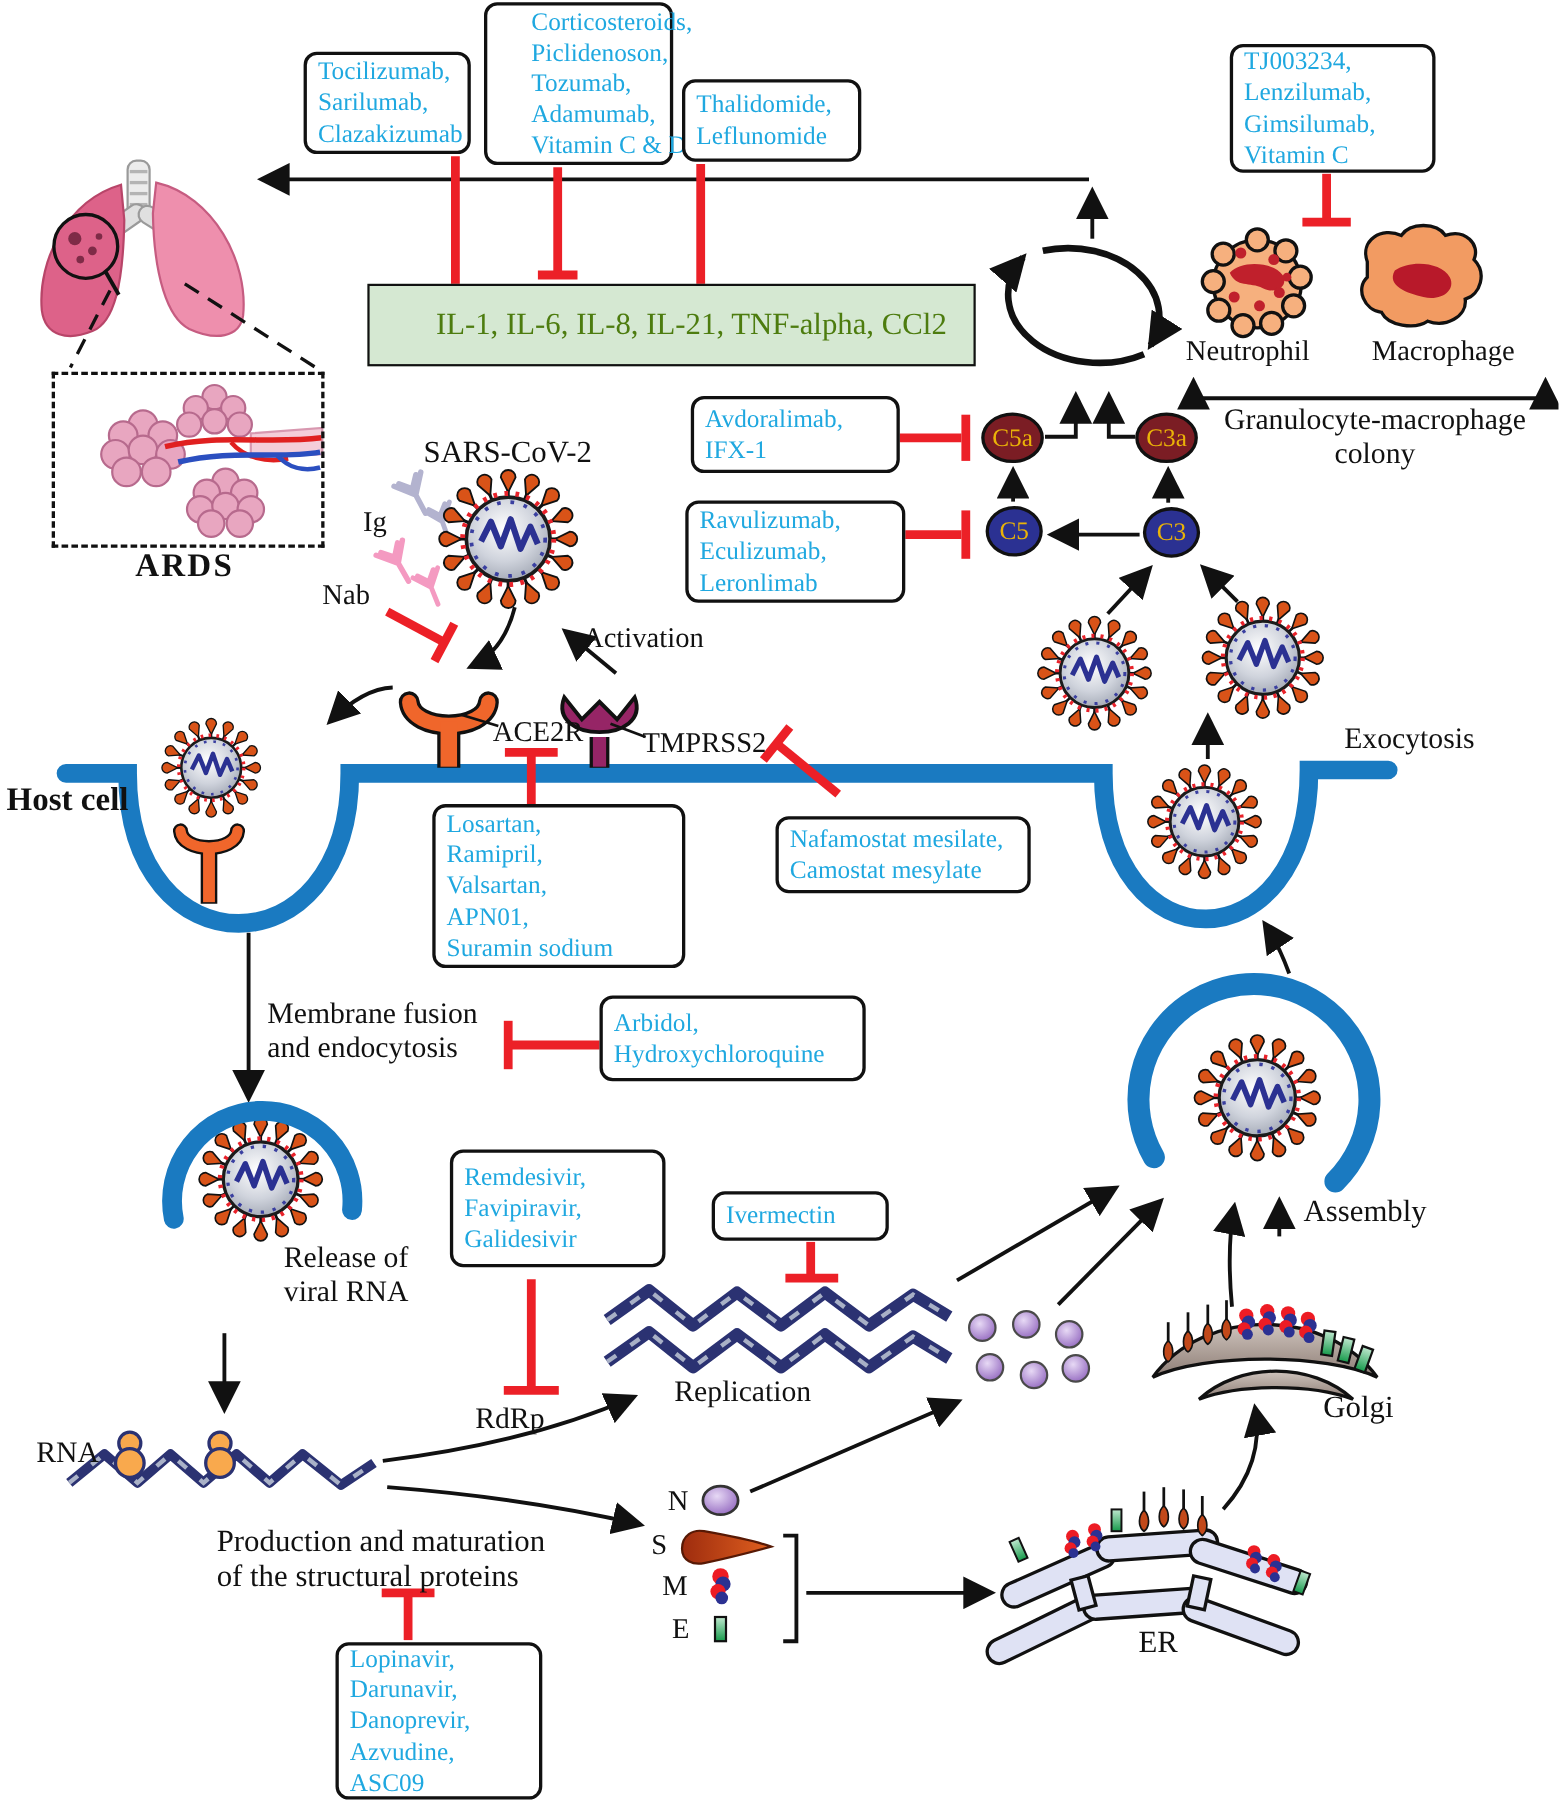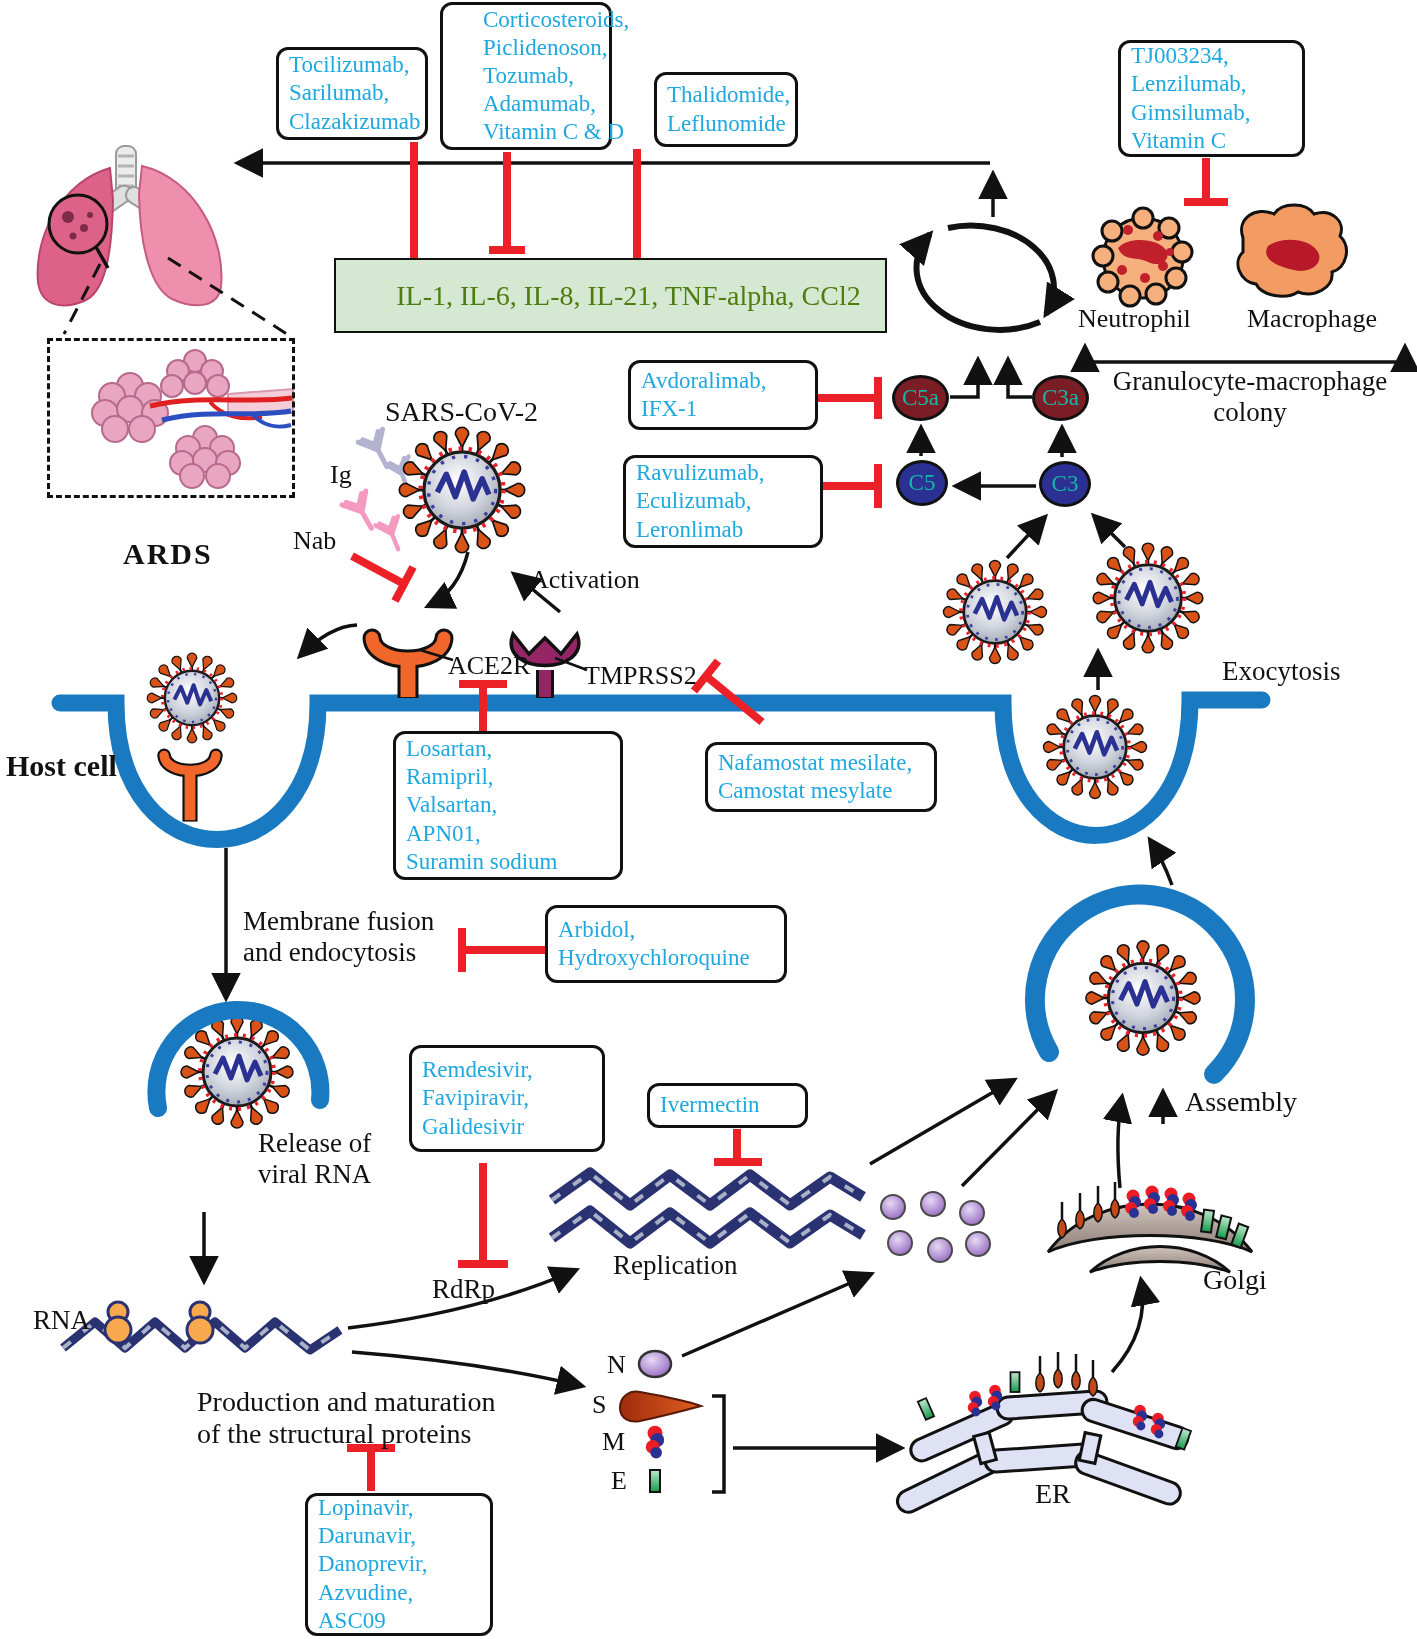--- a/index.html
+++ b/index.html
@@ -3,23 +3,23 @@
 <meta charset="utf-8">
 <style>
   html,body{margin:0;padding:0;background:#fff;}
   #stage{position:relative;width:1417px;height:1639px;background:#fff;
          font-family:"Liberation Serif",serif;overflow:hidden;}
   #art{position:absolute;left:0;top:0;}
   .dbox{position:absolute;box-sizing:border-box;background:#fff;border:3px solid #111;
         border-radius:12px;color:#1fa8e0;font-size:23px;line-height:1.22;
         padding:5px 10px;white-space:pre-line;display:flex;align-items:center;}
   .lbl{position:absolute;color:#111;font-size:26px;white-space:pre-line;line-height:1.15;}
-  .bold{font-weight:bold;margin-top:39px;}
+  .bold{font-weight:bold;}
   .ctr{text-align:center;}
-  .node{position:absolute;border:3px solid #111;border-radius:50%;color:#14b8a6;
+  .node{position:absolute;border:3px solid #111;border-radius:50%;color:#eab308;
         display:flex;align-items:center;justify-content:center;font-size:23px;box-sizing:border-box;}
   #cytokine-box{position:absolute;left:334px;top:258px;width:553px;height:75px;
         background:#d5e8d2;border:2.5px solid #111;box-sizing:border-box;color:#4d7c0f;
         font-size:28px;display:flex;align-items:center;justify-content:center;padding-left:36px;}
   #ards-box{position:absolute;left:47px;top:338px;width:248px;height:160px;
         border:3px dashed #111;box-sizing:border-box;}
 </style>
 </head>
 <body>
 
@@ -404,21 +404,21 @@
 </svg>
 
 <div class="dbox" style="left:276px;top:47px;width:152px;height:93px;">Tocilizumab,
 Sarilumab,
 Clazakizumab</div>
 <div class="dbox" style="left:440px;top:2px;width:172px;height:148px;padding-left:40px;">Corticosteroids,
 Piclidenoson,
 Tozumab,
 Adamumab,
 Vitamin C &amp; D</div>
-<div class="dbox" style="left:654px;top:72px;width:144px;height:75px;">Thalidomide,
+<div class="dbox" style="left:620px;top:72px;width:163px;height:75px;">Thalidomide,
 Leflunomide</div>
 <div class="dbox" style="left:1118px;top:40px;width:187px;height:117px;">TJ003234,
 Lenzilumab,
 Gimsilumab,
 Vitamin C</div>
 <div class="dbox" style="left:628px;top:360px;width:190px;height:70px;">Avdoralimab,
 IFX-1</div>
 <div class="dbox" style="left:623px;top:455px;width:200px;height:93px;">Ravulizumab,
 Eculizumab,
 Leronlimab</div>

